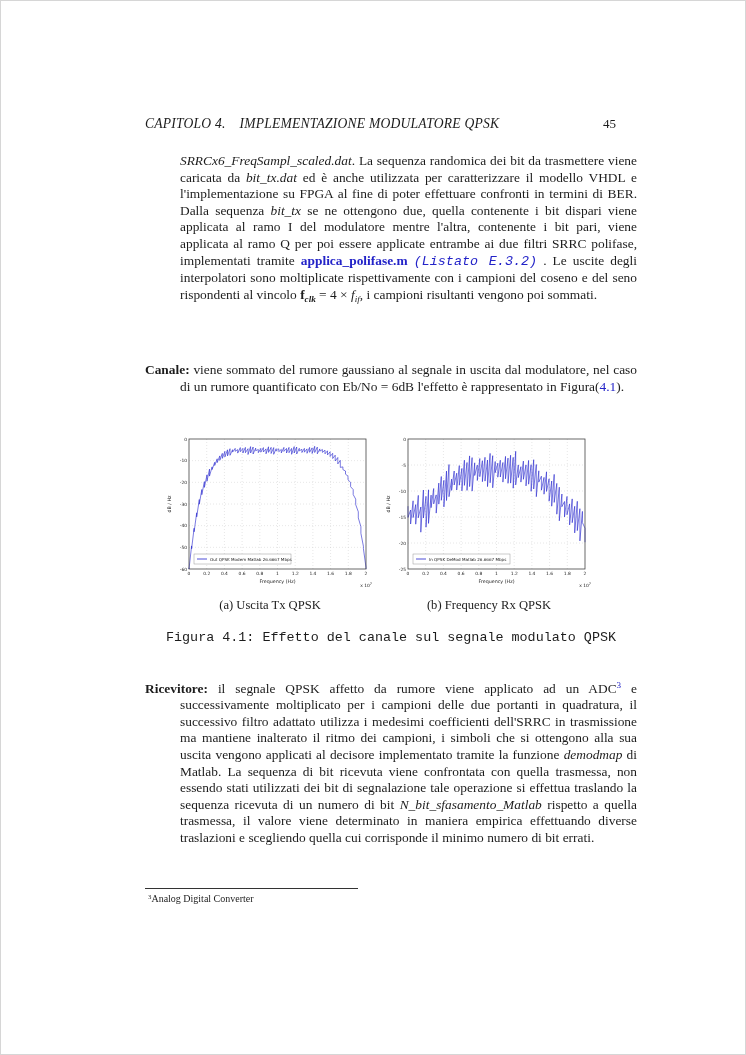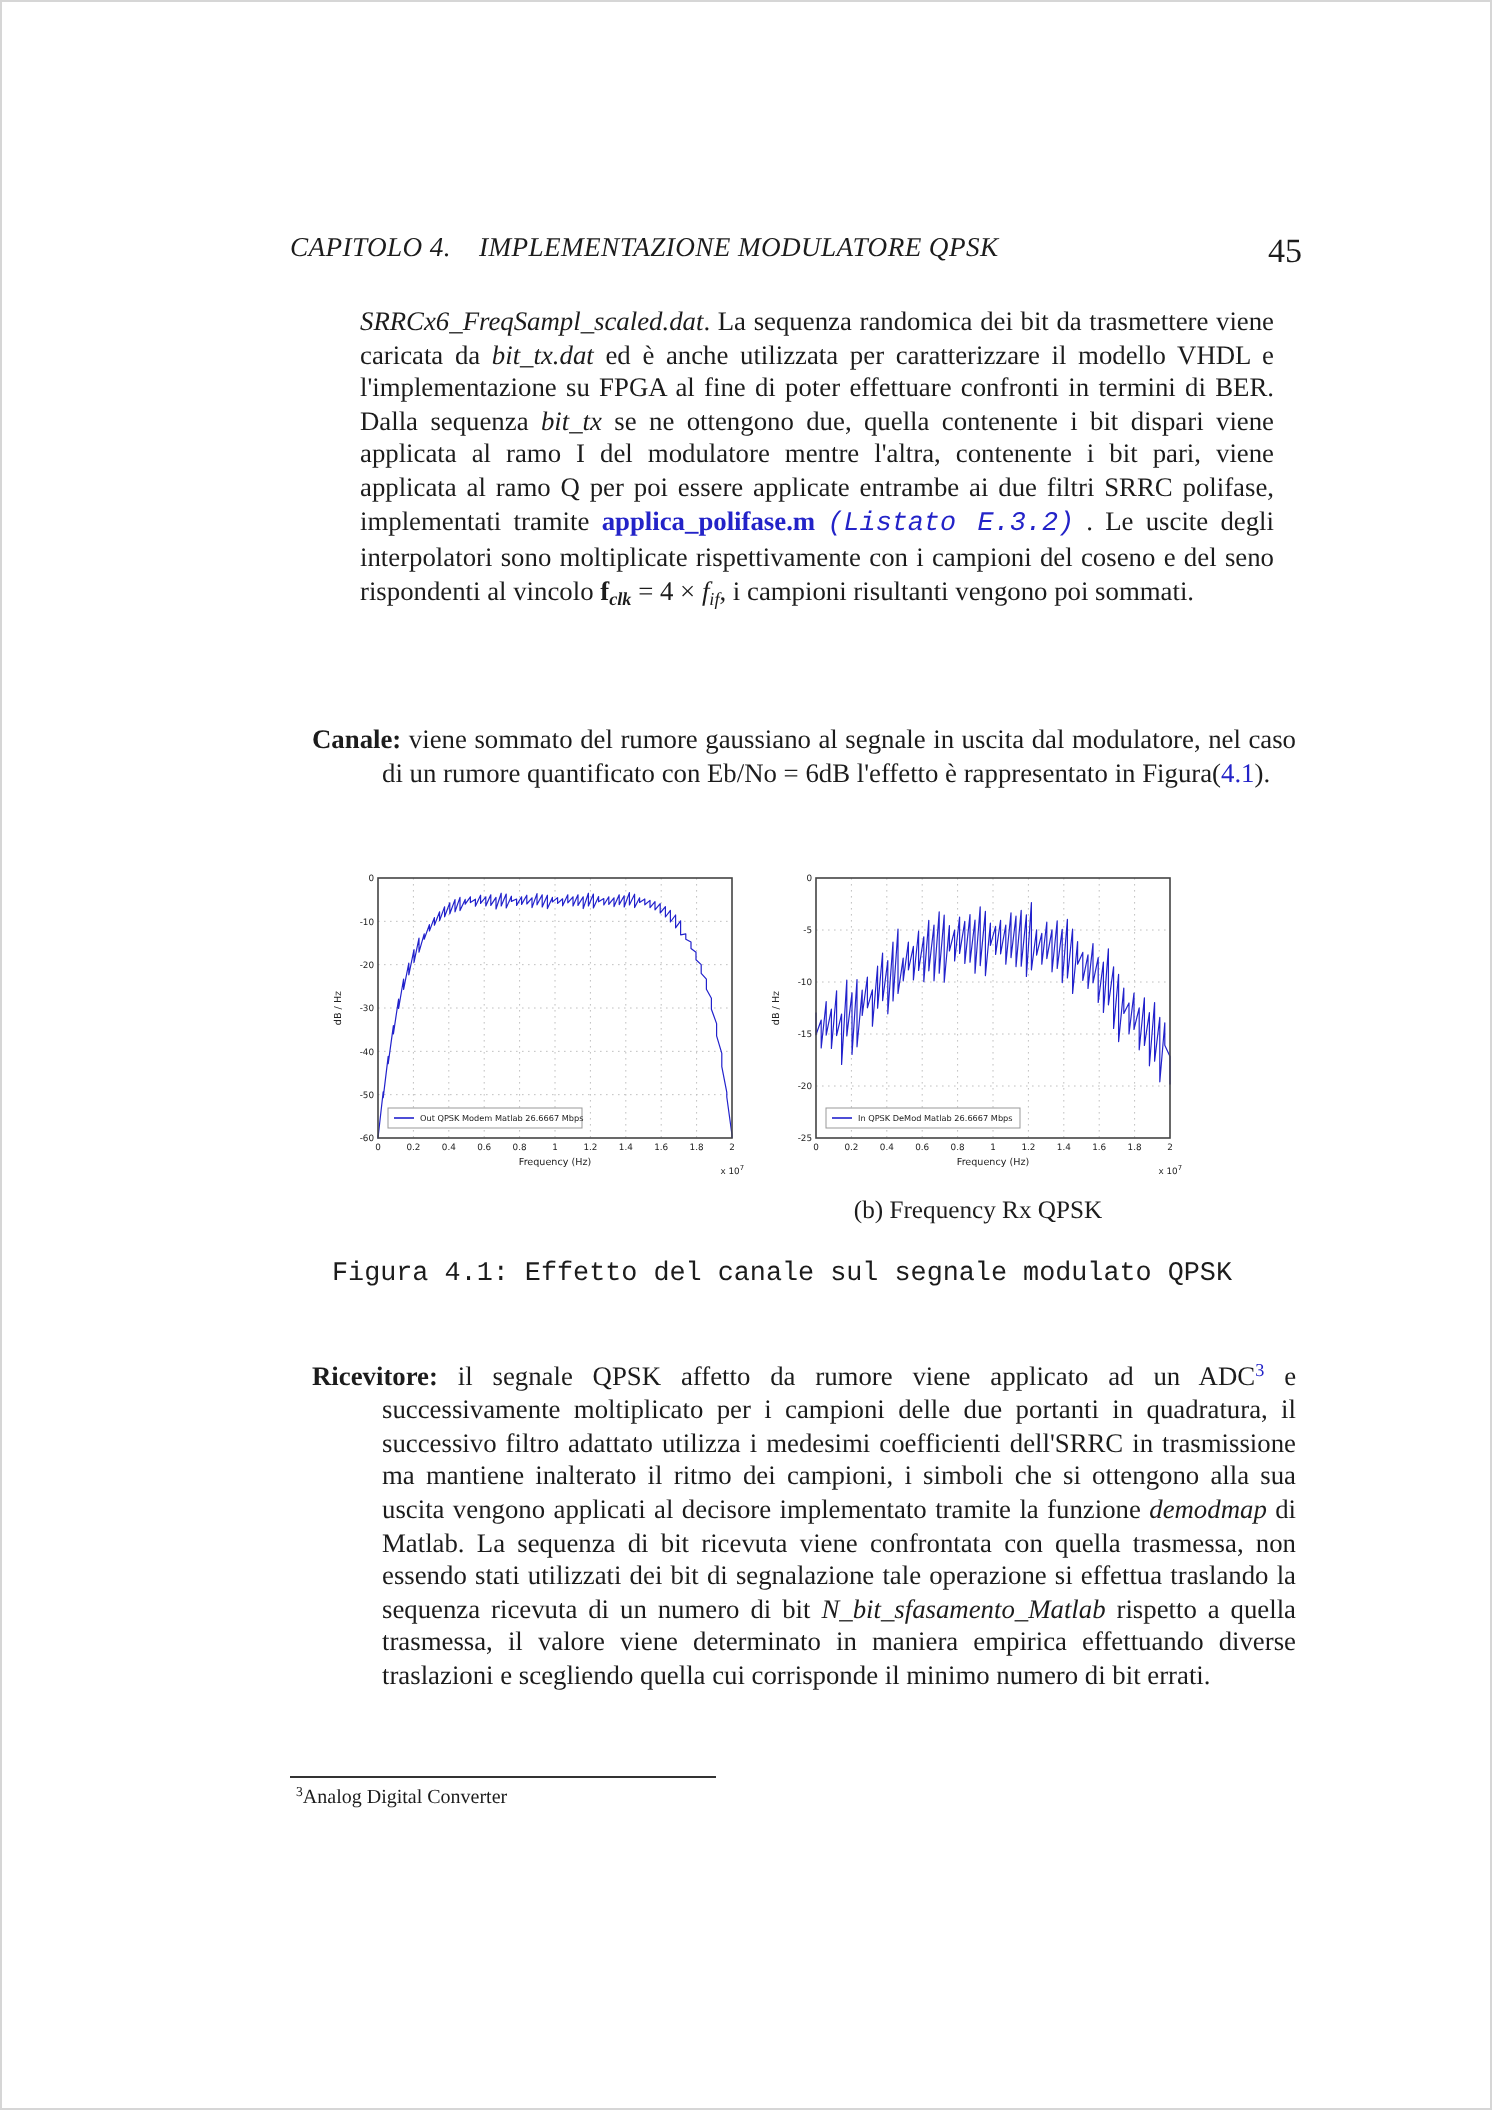--- a/index.html
+++ b/index.html
@@ -6,24 +6,24 @@
   html,body{margin:0;padding:0;background:#e9e9e9;}
   .page{
     position:relative; width:746px; height:1055px; margin:0 auto;
     background:#ffffff; box-shadow: inset 0 0 0 1px #d6d6d6;
     font-family:"Liberation Serif","DejaVu Serif",serif;
     color:var(--ink); overflow:hidden;
   }
   .hdr{ position:absolute; top:116px; left:145px; width:492px;
         font-style:italic; font-size:13.6px; letter-spacing:0.2px; white-space:nowrap;}
   .hdr .chap{ margin-right:14px; }
-  .pagenum{ position:absolute; top:116px; left:634px; font-size:17px; font-style:normal;}
+  .pagenum{ position:absolute; top:116px; left:603px; font-size:13px; font-style:normal;}
   .body-par{ font-size:13.4px; line-height:16.6px; text-align:justify; }
   .par1{ position:absolute; top:153px; left:180px; width:457px; }
-  .hang{ position:absolute; left:156px; width:492px; padding-left:35px; text-indent:-35px;
+  .hang{ position:absolute; left:145px; width:492px; padding-left:35px; text-indent:-35px;
          box-sizing:border-box;}
   .canale{ top:362px; }
   .ricevitore{ top:677px; }
   .b{ font-weight:bold; }
   .it{ font-style:italic; }
   .lnk{ color:var(--link); cursor:pointer; }
   .lnk-b{ color:var(--link); font-weight:bold; cursor:pointer; }
   .lnk-it{ color:var(--link); font-style:italic; cursor:pointer;font-family:Liberation Mono, monospace; }
   .sub{ font-size:68%; vertical-align:-0.3em; font-style:italic; }
   .sup{ font-size:68%; vertical-align:0.5em; }
@@ -129,20 +129,21 @@
       <polyline points="25.0,72.2 25.0,83.4 27.6,76.0 27.6,90.0 30.1,66.8 30.1,83.6 32.7,70.6 32.7,90.2 35.3,61.4 35.3,83.8 37.8,73.0 37.8,98.2 40.4,56.0 40.4,84.0 43.0,62.4 43.0,93.2 45.5,55.8 45.5,89.4 48.1,61.1 48.1,73.7 50.7,54.5 50.7,69.9 53.2,60.9 53.2,79.1 55.8,49.1 55.8,70.1 58.3,42.5 58.3,66.3 60.9,46.3 60.9,72.9 63.5,37.1 63.5,66.5 66.0,30.5 66.0,62.7 68.6,45.1 68.6,56.4 71.2,37.0 71.2,51.0 73.7,39.2 73.7,56.0 76.3,31.6 76.3,51.2 78.9,34.4 78.9,56.8 81.4,26.2 81.4,51.4 84.0,28.5 84.0,56.4 86.6,21.9 86.6,52.6 89.1,23.6 89.1,57.1 91.7,28.8 91.7,41.5 94.3,31.1 94.3,46.5 96.8,24.5 96.8,42.7 99.4,26.7 99.4,47.7 102.0,23.3 102.0,47.1 104.5,26.0 104.5,52.6 107.1,19.4 107.1,48.8 109.7,21.7 109.7,53.8 112.2,27.5 112.2,38.7 114.8,29.2 114.8,43.2 117.3,26.2 117.3,43.0 119.9,28.5 119.9,48.1 122.5,22.4 122.5,44.8 125.0,24.1 125.0,49.3 127.6,21.2 127.6,49.1 130.2,23.4 130.2,54.2 132.7,17.3 132.7,50.9 135.3,30.9 135.3,43.6 137.9,32.7 137.9,48.1 140.4,27.1 140.4,45.3 143.0,30.9 143.0,51.9 145.6,26.4 145.6,50.2 148.1,30.7 148.1,57.3 150.7,25.7 150.7,55.0 153.3,30.5 153.3,62.7 155.8,36.8 155.8,48.1 158.4,42.2 158.4,56.2 161.0,43.4 161.0,60.2 163.5,37.8 163.5,57.4 166.1,44.8 166.1,67.2 168.7,47.0 168.7,72.2 171.2,40.4 171.2,68.4 173.8,49.4 173.8,80.2 176.3,53.2 176.3,86.8 178.9,60.0 178.9,72.7 181.5,67.5 181.5,82.9 184.0,62.5 184.0,80.7 186.6,69.9 186.6,90.9 189.2,64.9 189.2,88.7 191.7,72.3 191.7,98.9 194.3,67.3 194.3,96.6 196.9,74.7 196.9,106.9 199.4,77.4 199.4,88.6 202.0,94.2 202.0,108.2" fill="none" stroke="#2222cc" stroke-width="0.6" stroke-linejoin="round"></polyline>
       <rect x="25" y="5" width="177" height="130" fill="none" stroke="#444444" stroke-width="0.8"></rect>
       <rect x="30" y="120" width="97" height="10" fill="#ffffff" stroke="#999" stroke-width="0.5"></rect>
       <line x1="33" y1="125" x2="43" y2="125" stroke="#2222cc" stroke-width="0.8"></line>
       <text x="46" y="126.6" font-size="4.1" fill="#222" font-family="DejaVu Sans, sans-serif">In QPSK DeMod Matlab 26.6667 Mbps</text>
       <text x="113.5" y="148.5" font-size="4.8" text-anchor="middle" fill="#222" font-family="DejaVu Sans, sans-serif">Frequency (Hz)</text>
       <text x="6.5" y="70" font-size="4.8" text-anchor="middle" fill="#222" font-family="DejaVu Sans, sans-serif" transform="rotate(-90 6.5 70)">dB / Hz</text>
       <text x="208" y="153" font-size="4.4" text-anchor="end" fill="#222" font-family="DejaVu Sans, sans-serif">x 10<tspan dy="-1.8" font-size="3.4">7</tspan></text>
     </svg>
 
+  <div class="subcap subcap-a">(a) Uscita Tx QPSK</div>
   <div class="subcap subcap-b">(b) Frequency Rx QPSK</div>
   <div class="maincap">Figura 4.1: Effetto del canale sul segnale modulato QPSK</div>
 
   <div class="body-par hang ricevitore"><span class="lbl">Ricevitore:</span><span> il segnale QPSK affetto da rumore viene applicato ad un ADC</span><span class="lnk sup">3</span><span> e successivamente moltiplicato per i campioni delle due portanti in quadratura, il successivo filtro adattato utilizza i medesimi coefficienti dell'SRRC in trasmissione ma mantiene inalterato il ritmo dei campioni, i simboli che si ottengono alla sua uscita vengono applicati al decisore implementato tramite la funzione </span><span class="it">demodmap</span><span> di Matlab. La sequenza di bit ricevuta viene confrontata con quella trasmessa, non essendo stati utilizzati dei bit di segnalazione tale operazione si effettua traslando la sequenza ricevuta di un numero di bit </span><span class="it">N_bit_sfasamento_Matlab</span><span> rispetto a quella trasmessa, il valore viene determinato in maniera empirica effettuando diverse traslazioni e scegliendo quella cui corrisponde il minimo numero di bit errati.</span></div>
 
   <div class="fnrule"></div>
   <div class="footnote"><span class="sup">3</span><span>Analog Digital Converter</span></div>
 
 </div>
 

